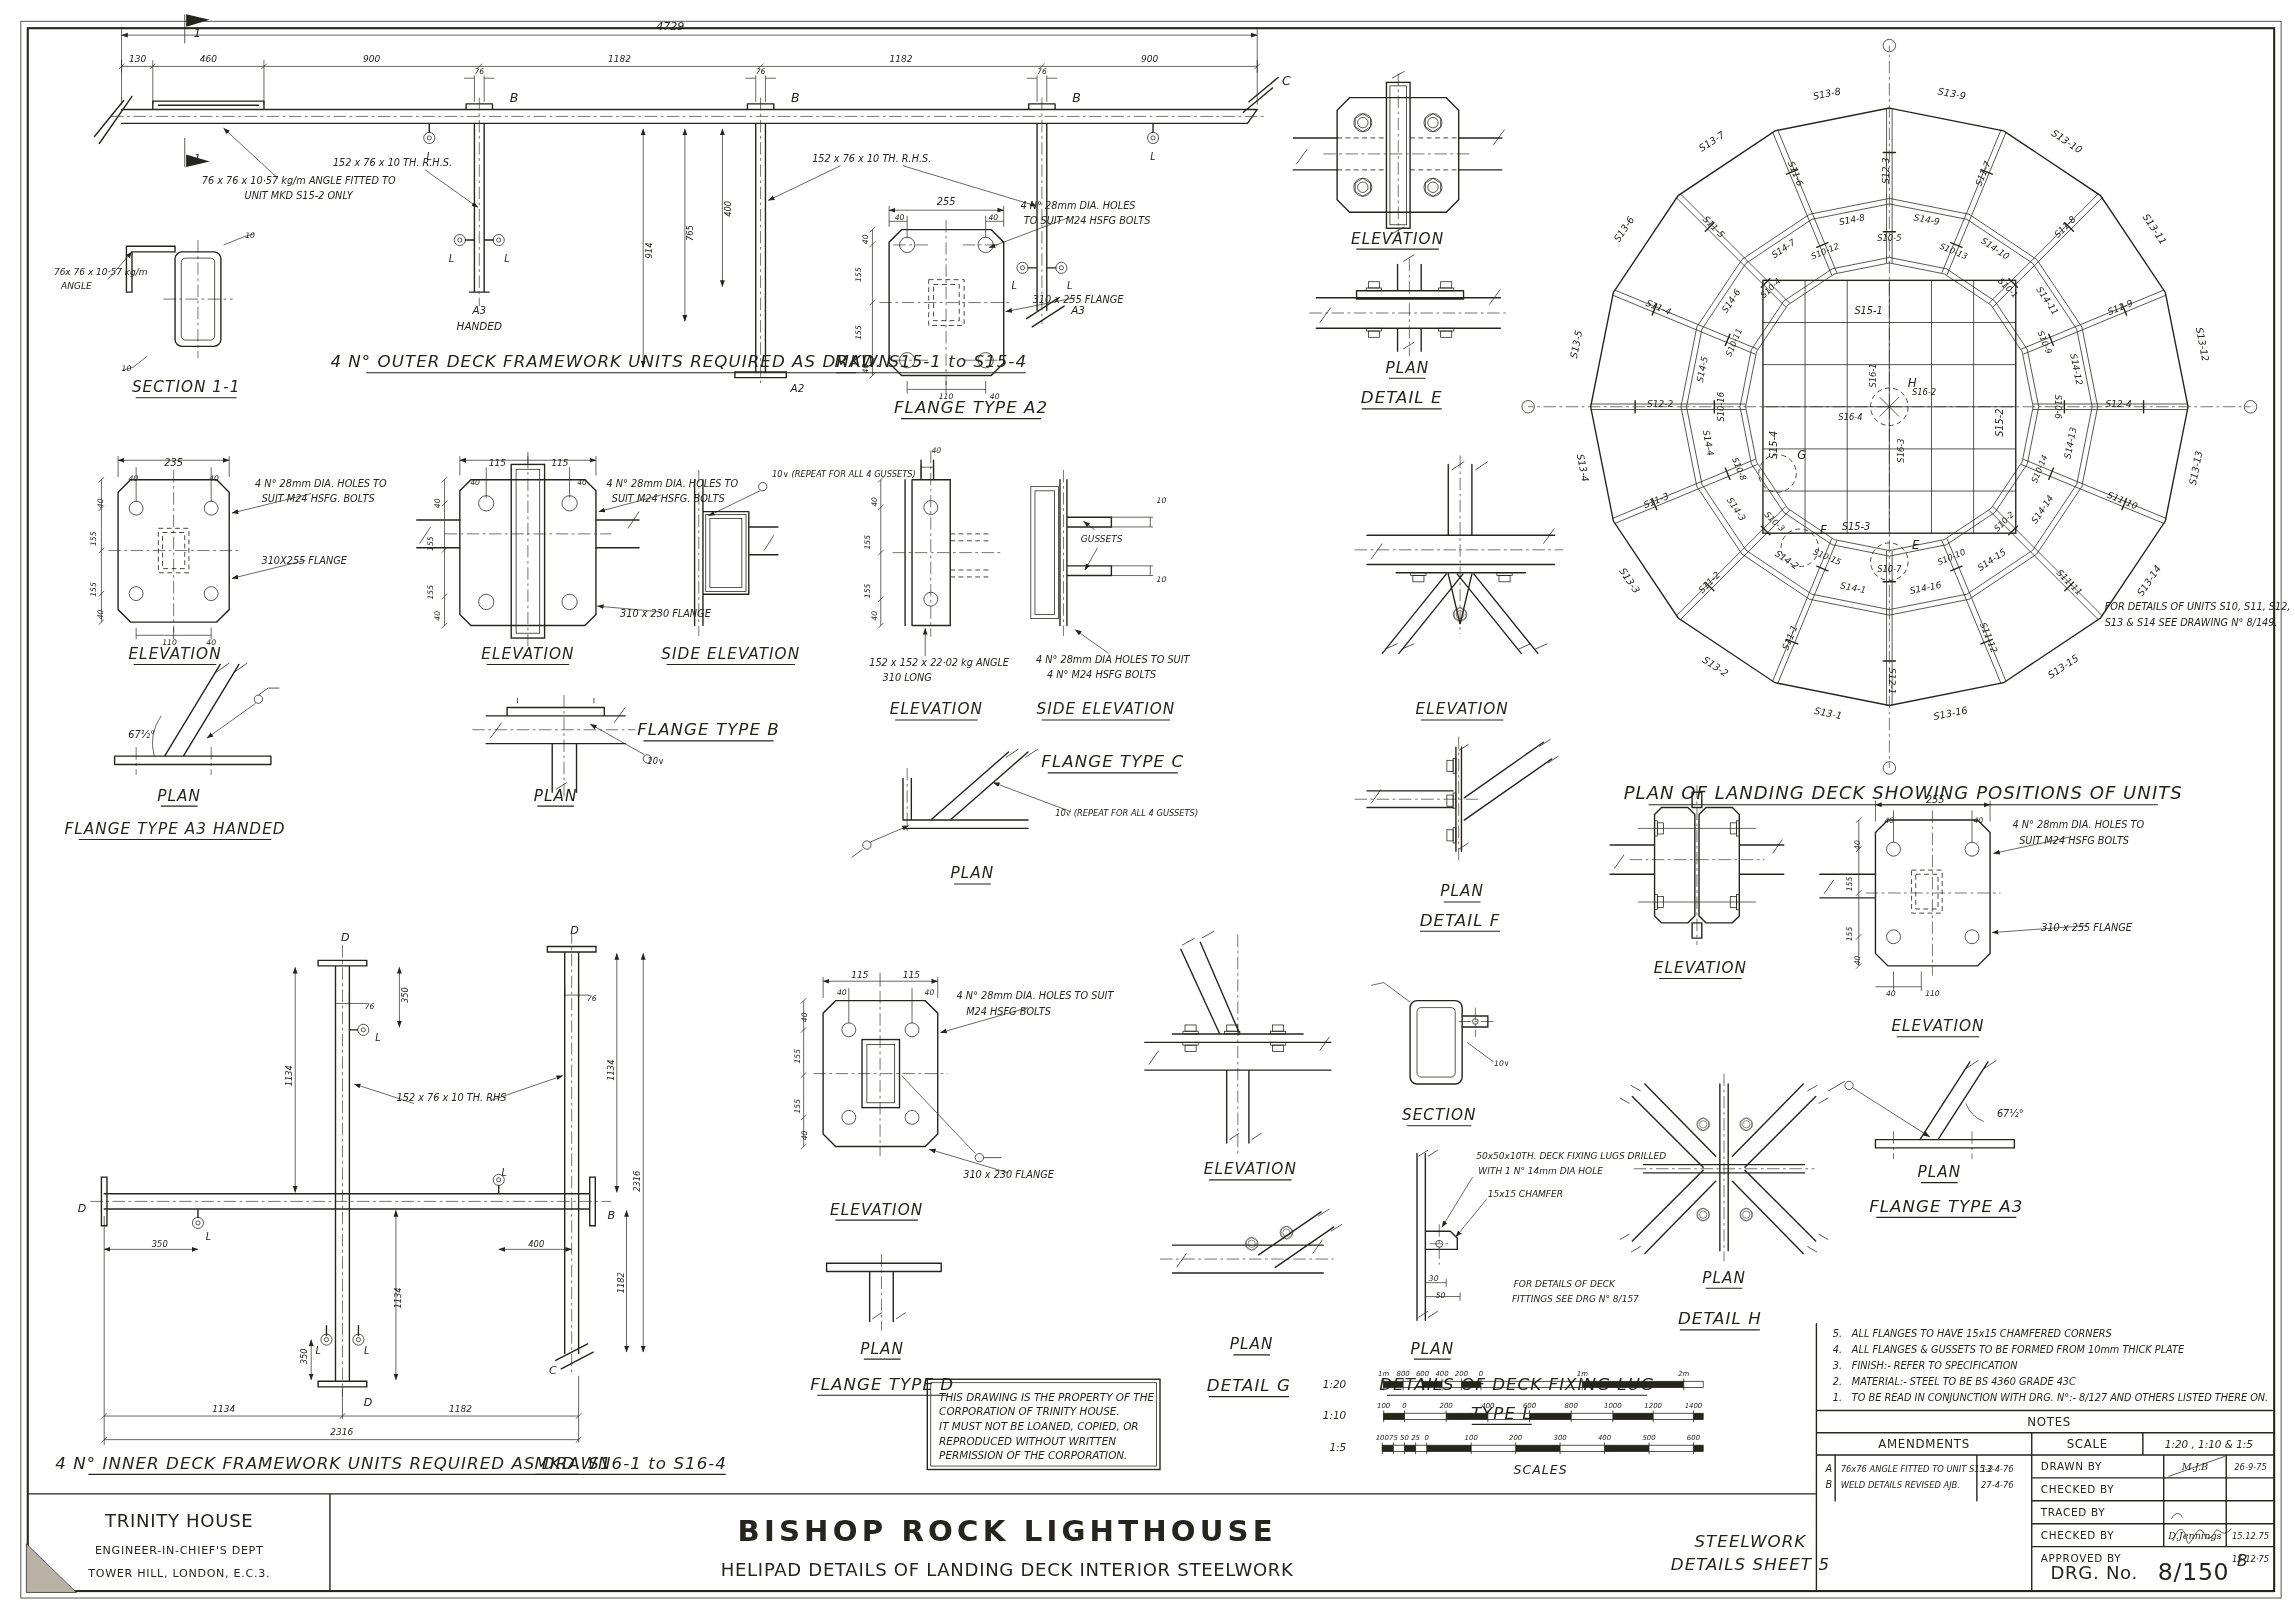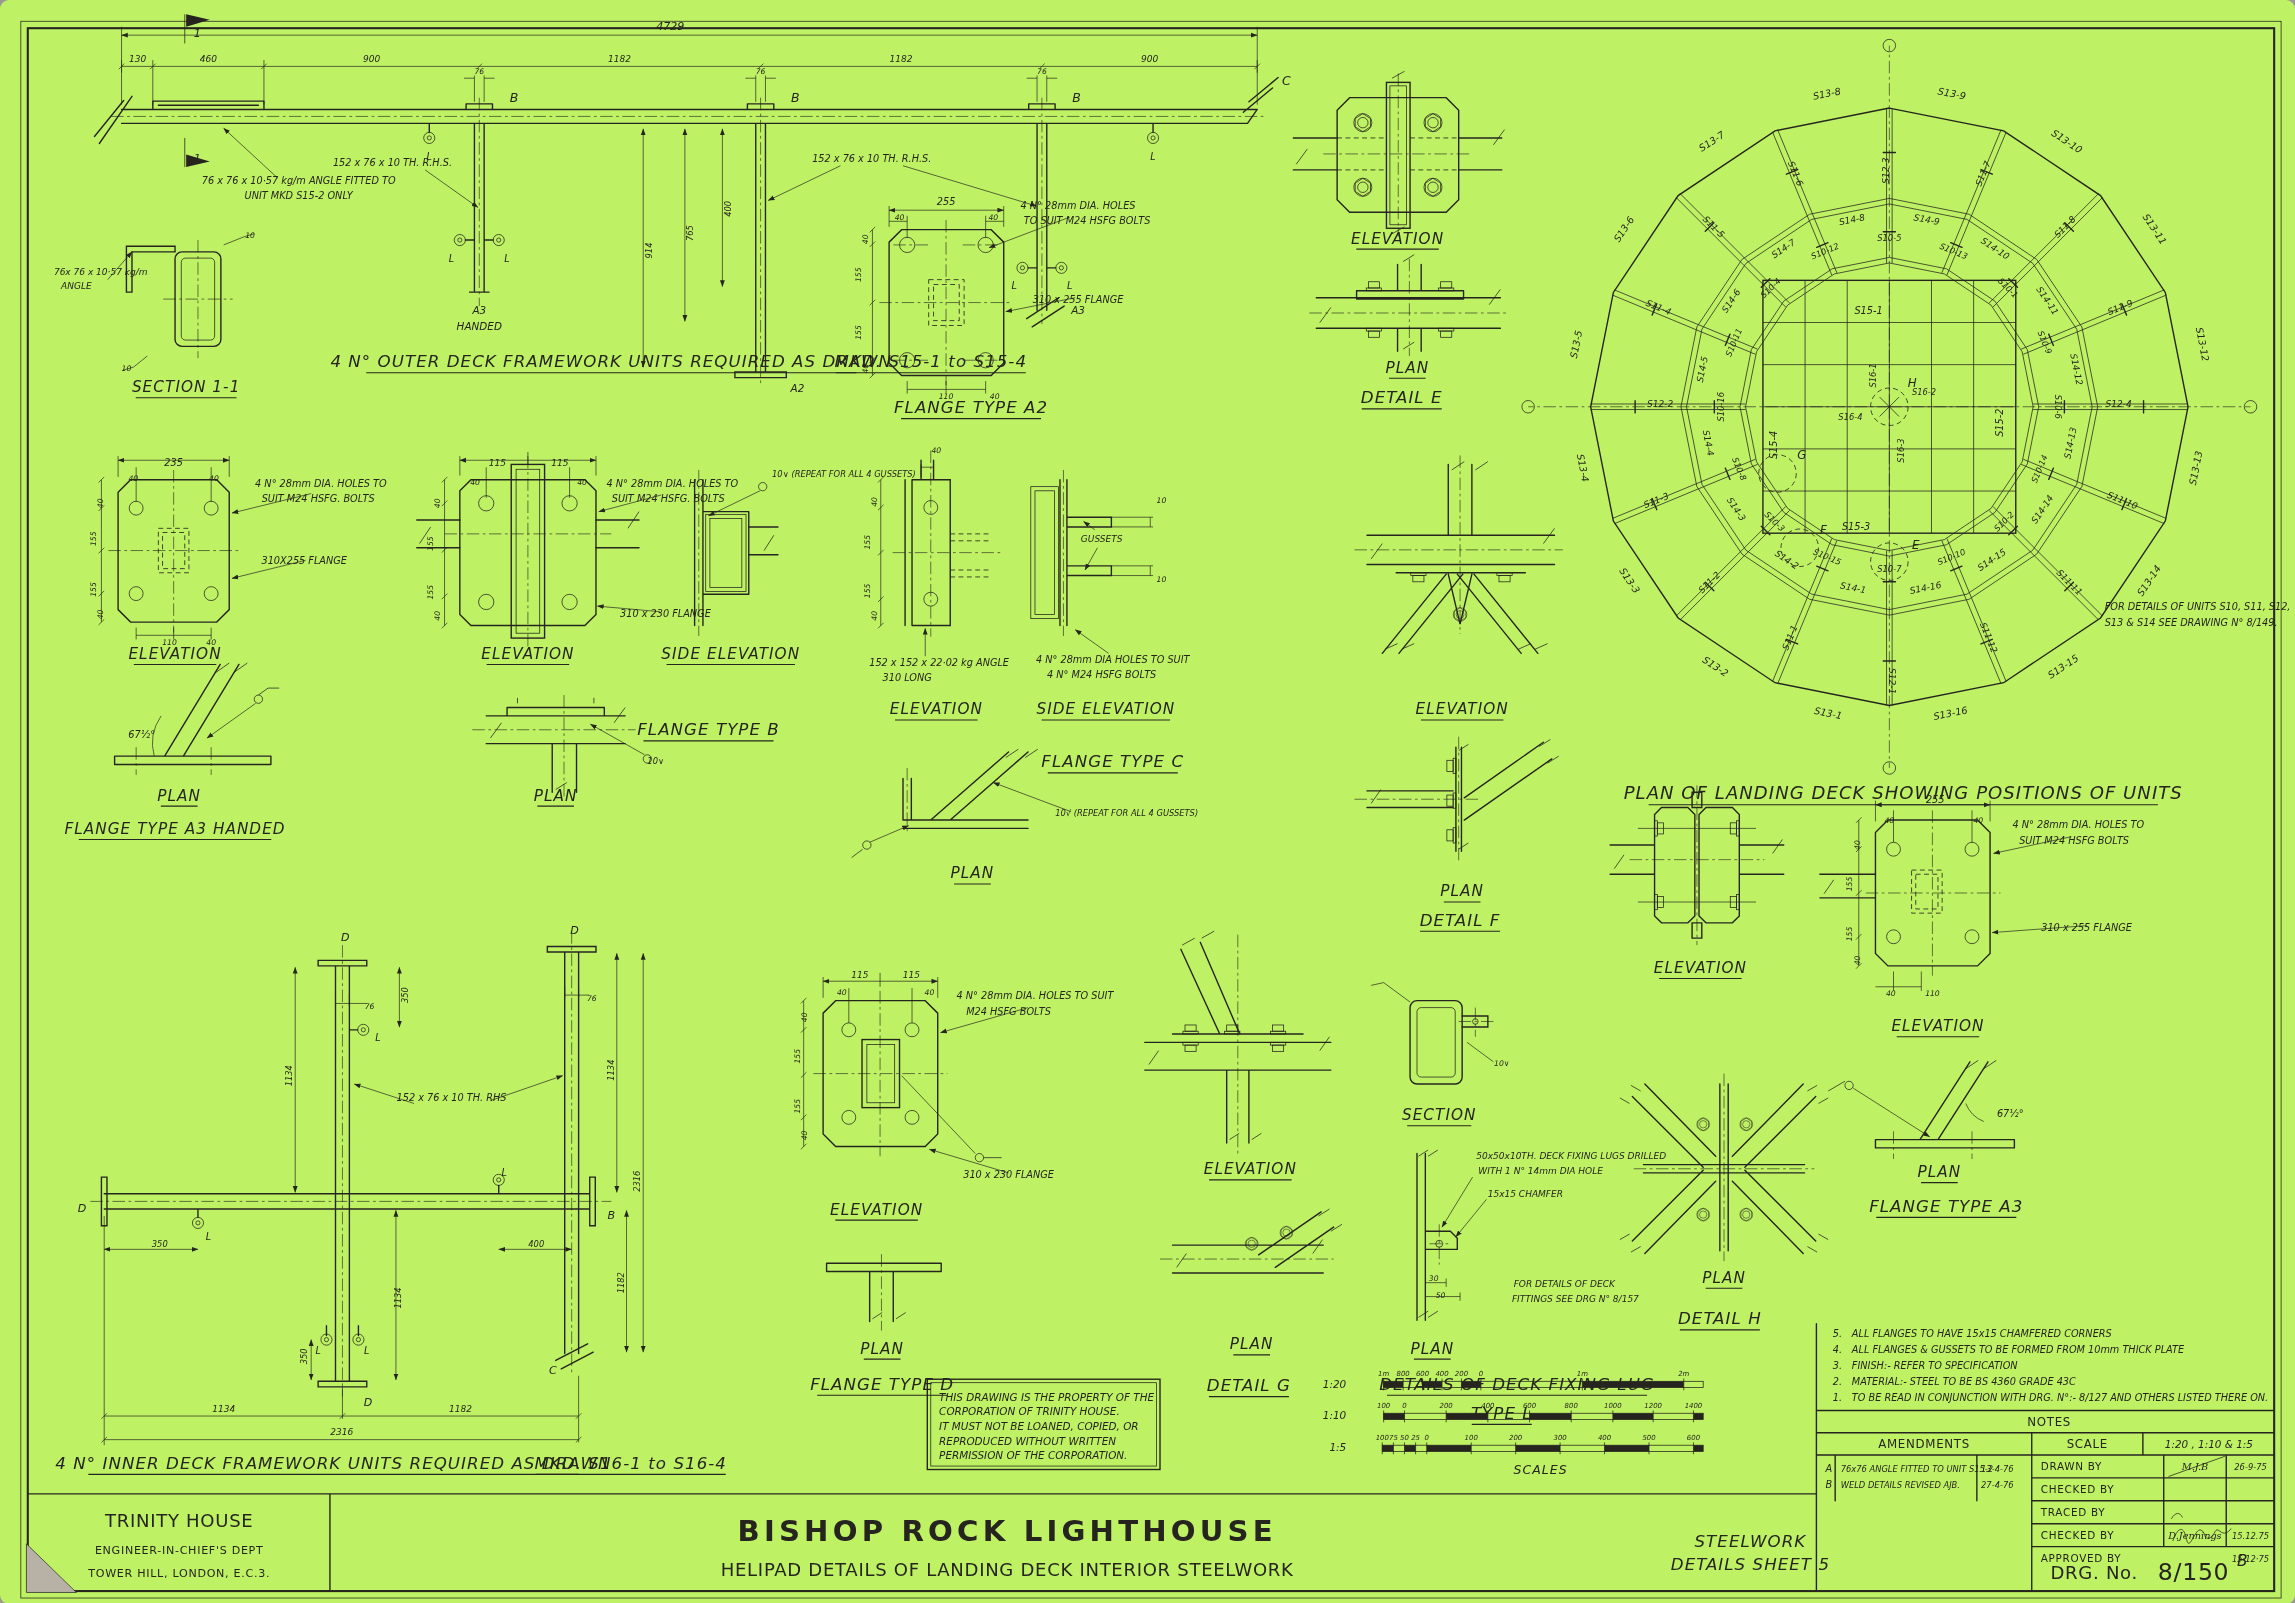--- a/index.html
+++ b/index.html
@@ -1,16 +1,16 @@
 <!DOCTYPE html>
 <html style="font-size:11px"><head>
 <meta charset="utf-8">
 <style>
   html,body{margin:0;padding:0;background:#9a9890;}
-  #sheet{position:relative;width:2295px;height:1604px;background:#bef264;overflow:hidden;border-radius:9px;}
+  #sheet{position:relative;width:2295px;height:1604px;background:#ffffff;overflow:hidden;}
   svg{position:absolute;left:0;top:0;}
   svg *{vector-effect:none;}
   .o{stroke:#26241f;fill:none;stroke-width:2;stroke-linecap:round;}
   .t1{stroke:#26241f;fill:none;stroke-width:1.1;}
   .t3{stroke:#26241f;fill:none;stroke-width:3;}
   .dim{stroke:#26241f;fill:none;stroke-width:1;}
   .cl{stroke:#26241f;fill:none;stroke-width:0.9;stroke-dasharray:18 5 4 5;}
   .hd{stroke:#26241f;fill:none;stroke-width:1.2;stroke-dasharray:7 5;}
   .u{stroke:#26241f;stroke-width:1.6;}
   .ink{fill:#26241f;stroke:none;}

